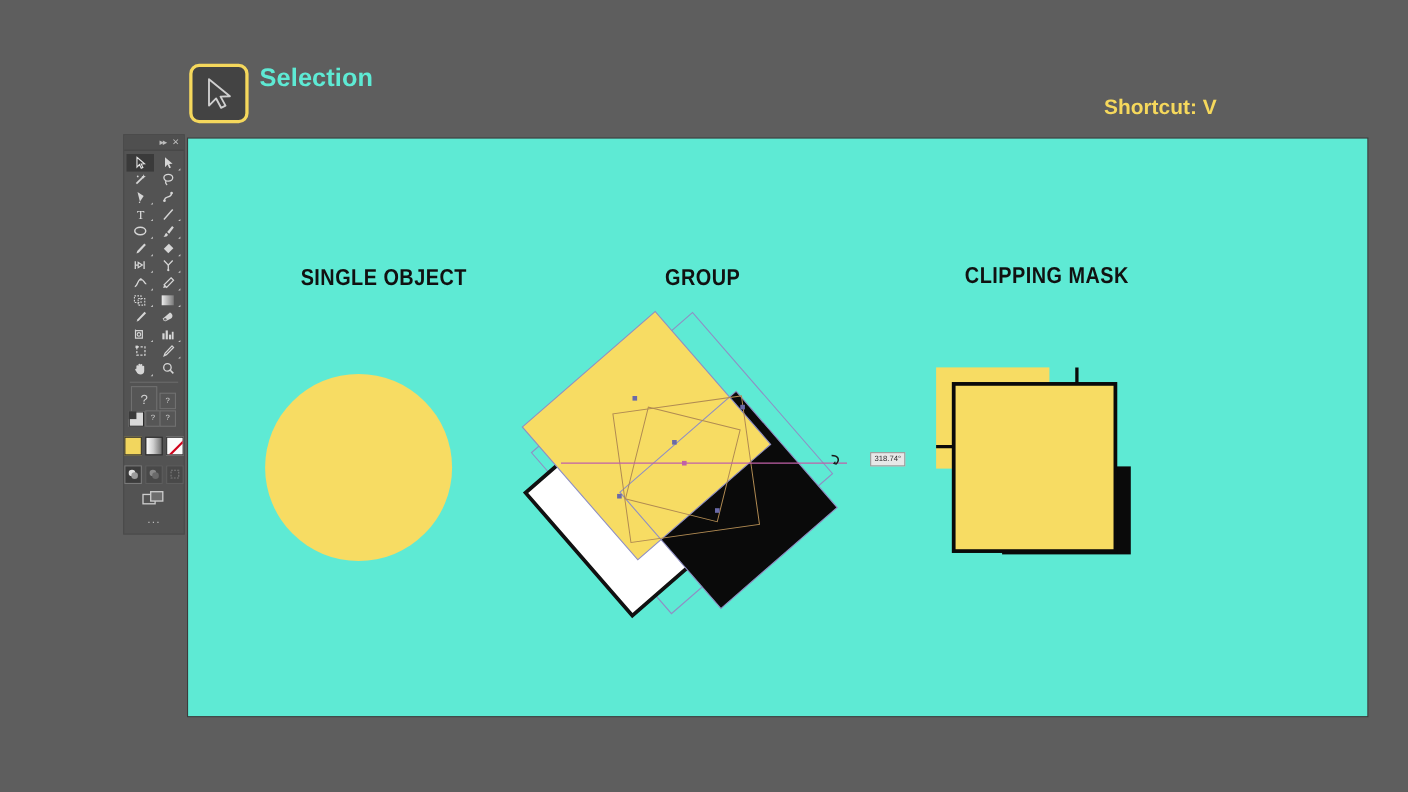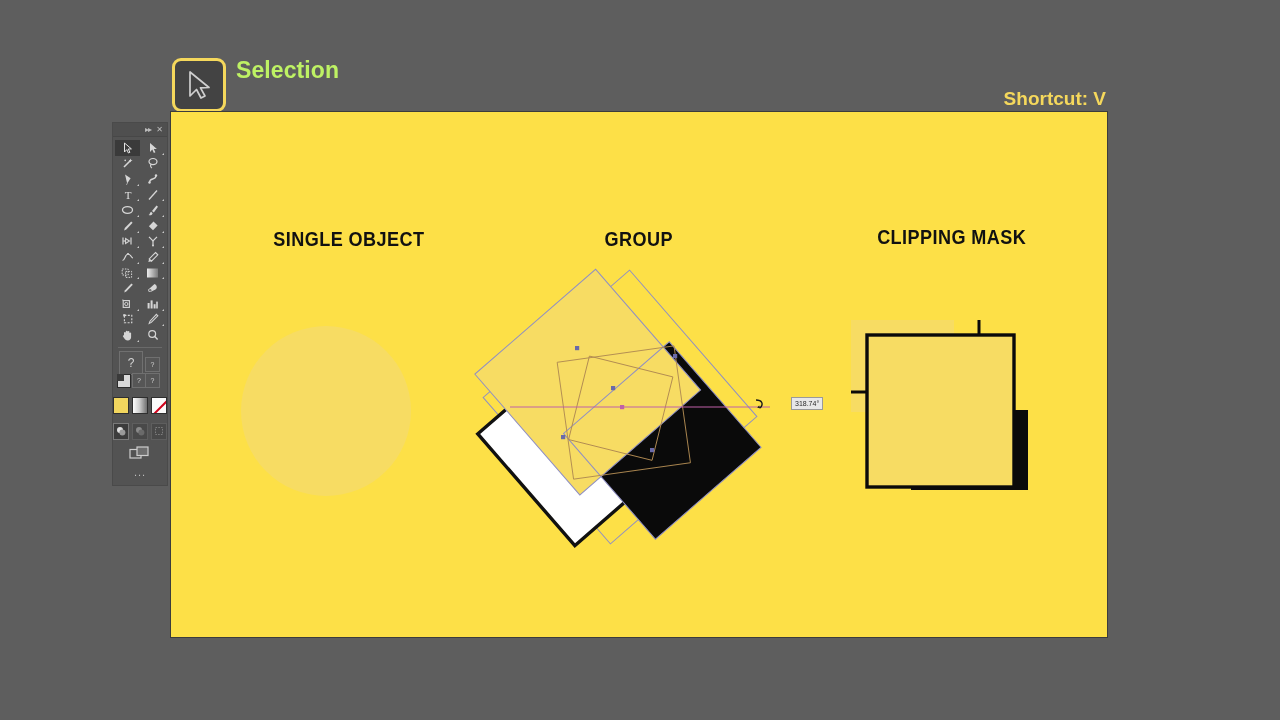--- a/index.html
+++ b/index.html
@@ -29,21 +29,21 @@
     border-radius: 9px;
     background: #434343;
     box-sizing: border-box;
   }
   #header-badge svg { position:absolute; left:50%; top:50%; transform:translate(-50%,-50%); }
   #header-title {
     position: absolute;
     left: 236px;
     top: 57px;
     width: 300px;
-    color: #bef264;
+    color: #5eead4;
     font-size: 23px;
     font-weight: bold;
     line-height: 26px;
     letter-spacing: .1px;
   }
   #header-title .l2 { display:block; }
   #header-shortcut {
     position: absolute;
     right: 174px;
     top: 88px;
@@ -166,24 +166,24 @@
   #tb-screen { height: 26px; display:flex; align-items:center; justify-content:center; }
   #tb-dots {
     height: 16px; color:#bdbdbd; font-size: 11px; text-align:center;
     letter-spacing: 1px; line-height: 10px;
   }
 
   
   #canvas {
     position: absolute;
     left: 171px;
-    top: 112px;
-    width: 936px;
+    top: 126px;
+    width: 1072px;
     height: 525px;
-    background: #fde047;
+    background: #5eead4;
     box-shadow: 0 0 0 1px #3c3c3c;
   }
 
   .col-label {
     position: absolute;
     font-family: "Liberation Sans Narrow", "Liberation Sans", sans-serif;
     font-weight: bold;
     font-size: 21px;
     letter-spacing: .5px;
     color: #111111;

